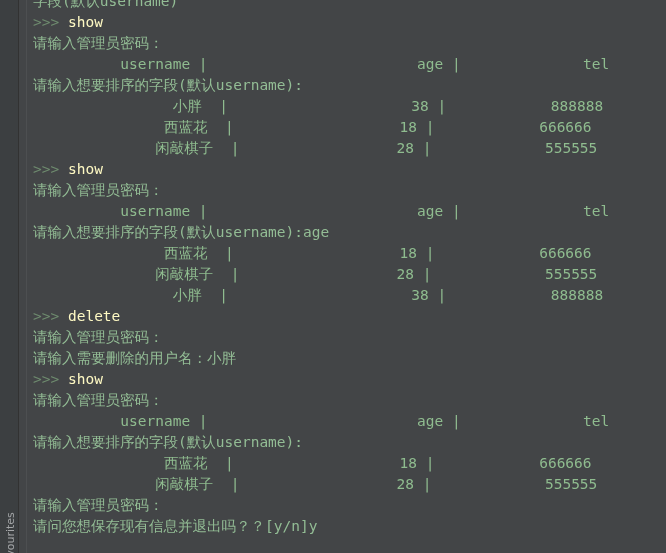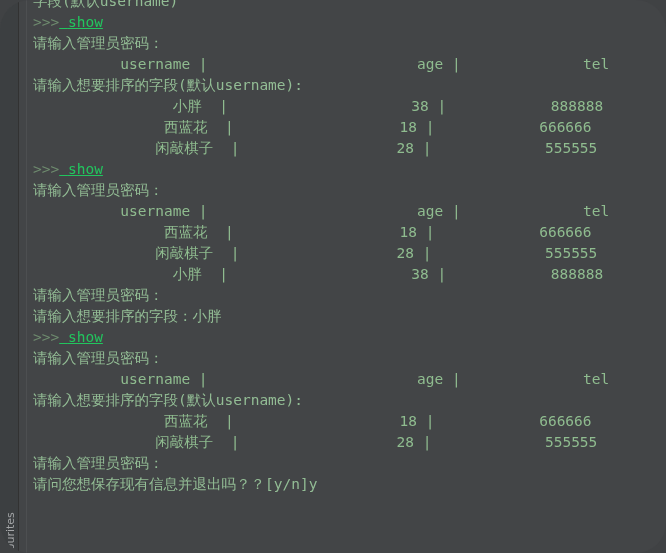--- a/index.html
+++ b/index.html
@@ -14,21 +14,20 @@
     font-family: "DejaVu Sans Mono", "Liberation Mono", monospace;
   }
 
   #console {
     position: relative;
     width: 666px;
     height: 553px;
     background: #434547;
     box-sizing: border-box;
     overflow: hidden;
-    border-radius: 30px;
   }
 
   
   #gutter {
     position: absolute;
     left: 0; top: 0;
     width: 19px; height: 553px;
     background: #3c3f41;
     border-right: 1px solid #323232;
     box-sizing: border-box;
@@ -68,21 +67,21 @@
     height: 21px;
     line-height: 21px;
     font-size: 14.5px;
     white-space: pre;
     color: #8fbc8f;
     letter-spacing: 0px;
   }
   .line.clipped { overflow: hidden; }
 
   .prompt { color: #6e8b6e; }
-  .cmd { color: #22c55e; text-decoration: underline; }
+  .cmd { color: #fef9c3; }
   .txt { color: #93bd95; }
   .tbl { color: #8fbc8f; text-align: right; }
 </style>
 </head>
 <body>
 
 <div id="console">
 
   <div id="gutter">
     <div id="fav-tab">Favourites</div>
@@ -105,29 +104,31 @@
     <div class="line"><span class="tbl">                小胖  |                     38 |            888888</span></div>
     <div class="line"><span class="tbl">               西蓝花  |                   18 |            666666</span></div>
     <div class="line"><span class="tbl">              闲敲棋子  |                  28 |             555555</span></div>
 
     <div class="line"><span class="prompt">&gt;&gt;&gt;</span><span class="cmd"> </span><span class="cmd">show</span></div>
 
     <div class="line"><span class="txt">请输入管理员密码：</span></div>
 
     <div class="line"><span class="tbl">          username |                        age |              tel</span></div>
 
+    <div class="line"><span class="txt">请输入想要排序的字段(默认username):age</span></div>
 
     <div class="line"><span class="tbl">               西蓝花  |                   18 |            666666</span></div>
     <div class="line"><span class="tbl">              闲敲棋子  |                  28 |             555555</span></div>
     <div class="line"><span class="tbl">                小胖  |                     38 |            888888</span></div>
 
+    <div class="line"><span class="prompt">&gt;&gt;&gt;</span><span class="cmd"> </span><span class="cmd">delete</span></div>
 
     <div class="line"><span class="txt">请输入管理员密码：</span></div>
 
-    <div class="line"><span class="txt">请输入想要排序的字段：小胖</span></div>
+    <div class="line"><span class="txt">请输入需要删除的用户名：小胖</span></div>
 
     <div class="line"><span class="prompt">&gt;&gt;&gt;</span><span class="cmd"> </span><span class="cmd">show</span></div>
 
     <div class="line"><span class="txt">请输入管理员密码：</span></div>
 
     <div class="line"><span class="tbl">          username |                        age |              tel</span></div>
 
     <div class="line"><span class="txt">请输入想要排序的字段(默认username):</span></div>
 
     <div class="line"><span class="tbl">               西蓝花  |                   18 |            666666</span></div>

